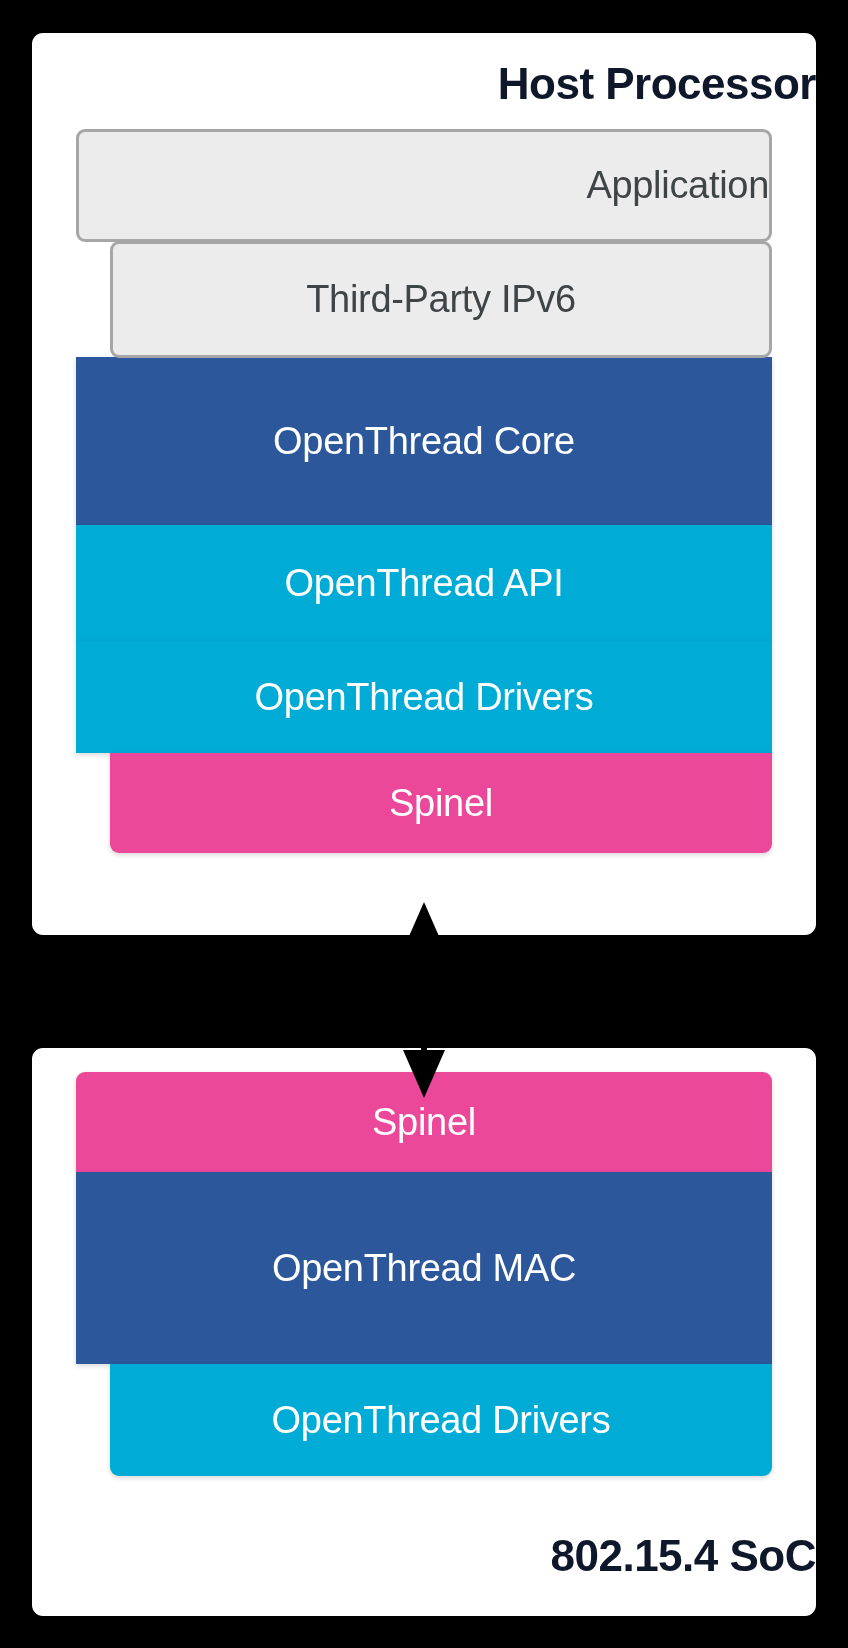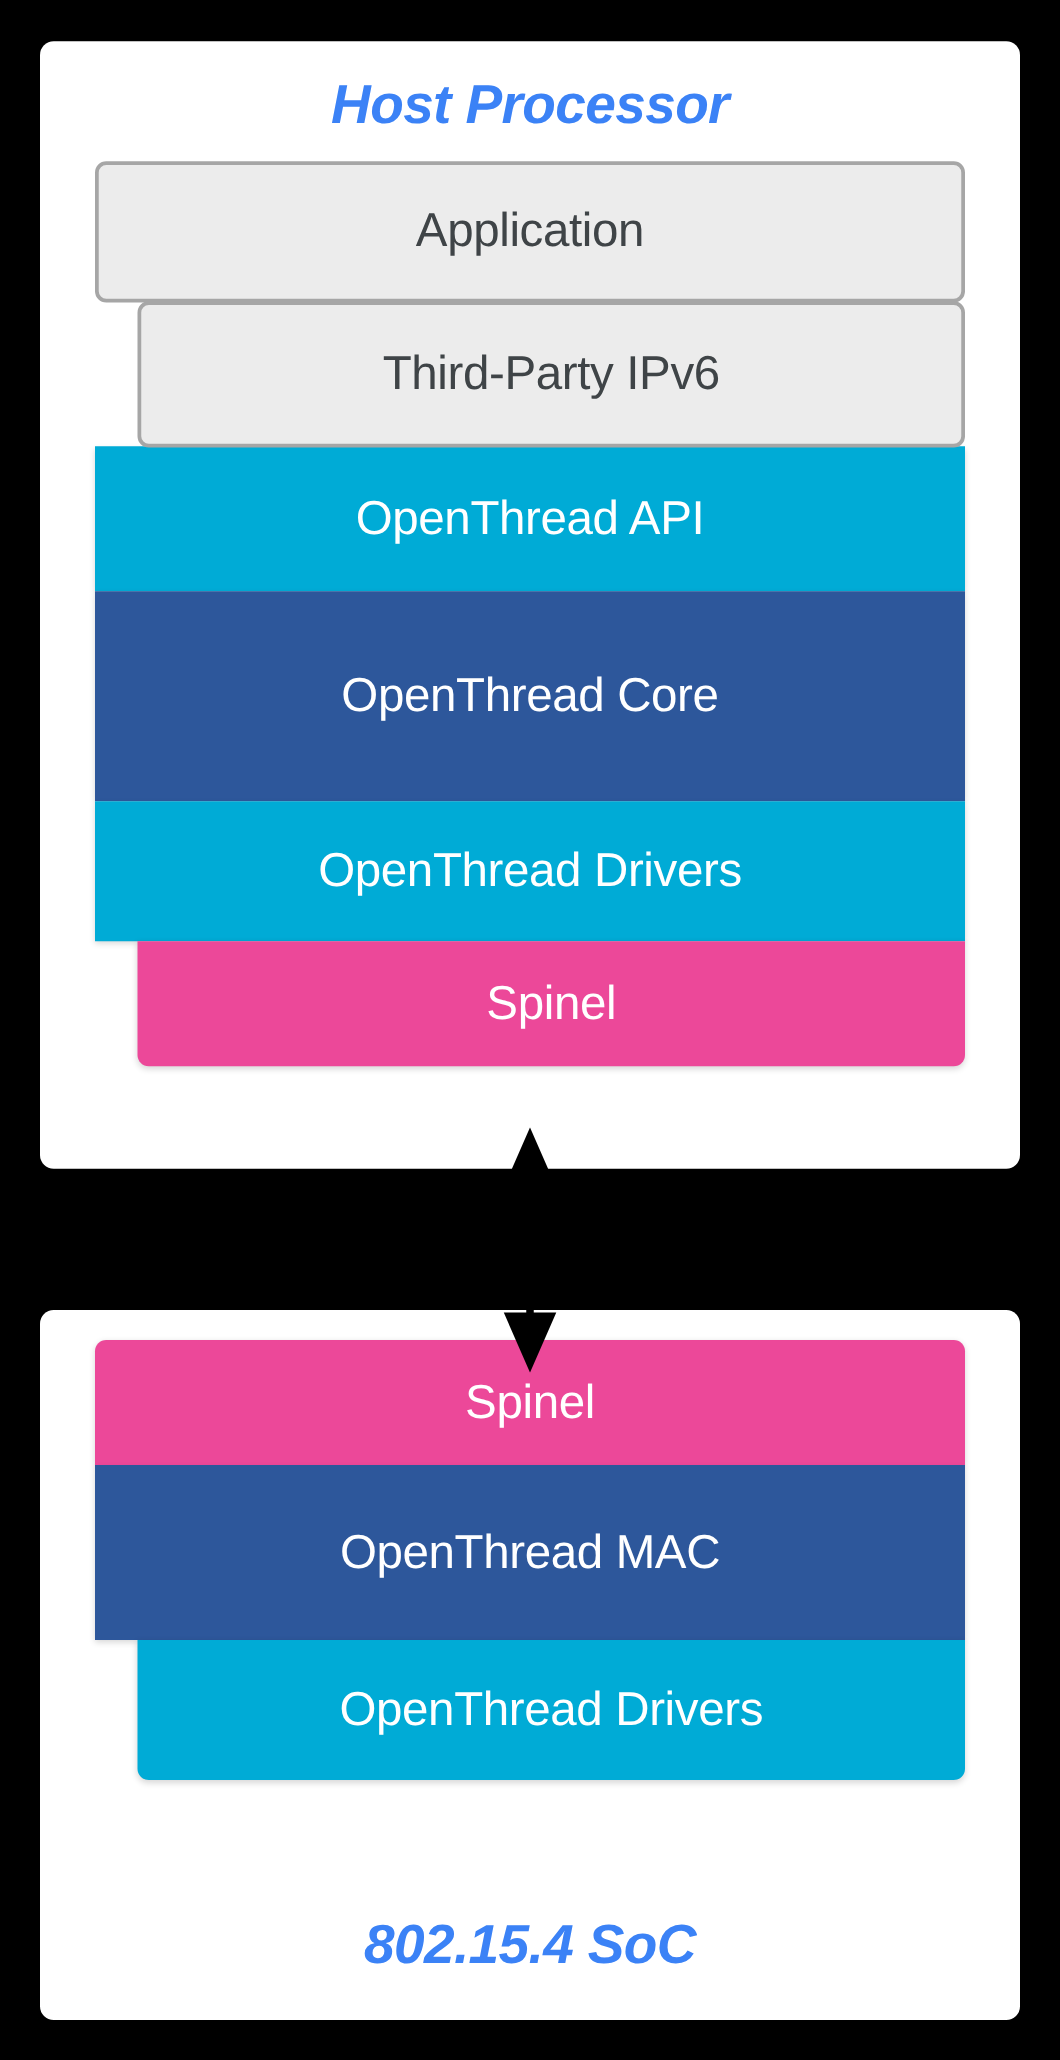--- a/index.html
+++ b/index.html
@@ -42,28 +42,27 @@
     top: 1048px;
     width: 784px;
     height: 568px;
   }
 
   
   .panel-caption {
     position: absolute;
     left: 0;
     width: 100%;
-    text-align: center;
-    color: #3b82f6;
+    text-align: right;
+    color: #0f172a;
     font-weight: bold;
     font-size: 44px;
     line-height: 52px;
     letter-spacing: -0.5px;
     white-space: nowrap;
-    font-style: italic;
   }
   #host-title { top: 25px; }
   #soc-title  { top: 482px; }
 
   
   .stack {
     position: absolute;
     left: 44px;
     width: 696px;
   }
@@ -84,21 +83,21 @@
 
   
   .layer.neutral {
     background: #ececec;
     border: 3px solid #a6a6a6;
     border-radius: 9px;
     color: #3f4447;
     margin-bottom: -1px;
     z-index: 1;
   }
-  .layer.neutral.first { z-index: 2; }
+  .layer.neutral.first { z-index: 2; justify-content: flex-end; }
 
   
   .layer.color {
     color: #ffffff;
     border: 0;
     box-shadow: 0 2px 5px rgba(0,0,0,0.16);
   }
   .layer.cyan { background: #00abd6; }
   .layer.navy { background: #2d579b; }
   .layer.red  { background: #ec4899; }
@@ -128,26 +127,26 @@
     <div class="stack" id="host-stack">
 
       <div class="layer neutral first r-top" style="height:113px">
         <span>Application</span>
       </div>
 
       <div class="layer neutral r-bottom" style="height:117px">
         <span>Third-Party IPv6</span>
       </div>
 
+      <div class="layer color navy" style="height:168px">
+        <span>OpenThread Core</span>
+      </div>
+
       <div class="layer color cyan" style="height:116px">
         <span>OpenThread API</span>
-      </div>
-
-      <div class="layer color navy" style="height:168px">
-        <span>OpenThread Core</span>
       </div>
 
       <div class="layer color cyan" style="height:112px">
         <span>OpenThread Drivers</span>
       </div>
 
       <div class="layer color red r-bottom" style="height:100px">
         <span>Spinel</span>
       </div>
 
@@ -155,21 +154,21 @@
   </div>
 
   <div class="panel" id="panel-soc">
 
     <div class="stack" id="soc-stack">
 
       <div class="layer color red r-top" style="height:100px">
         <span>Spinel</span>
       </div>
 
-      <div class="layer color navy" style="height:140px">
+      <div class="layer color navy" style="height:192px">
         <span>OpenThread MAC</span>
       </div>
 
       <div class="layer color cyan r-bottom" style="height:112px">
         <span>OpenThread Drivers</span>
       </div>
 
     </div>
 
     <div class="panel-caption" id="soc-title">802.15.4 SoC</div>

